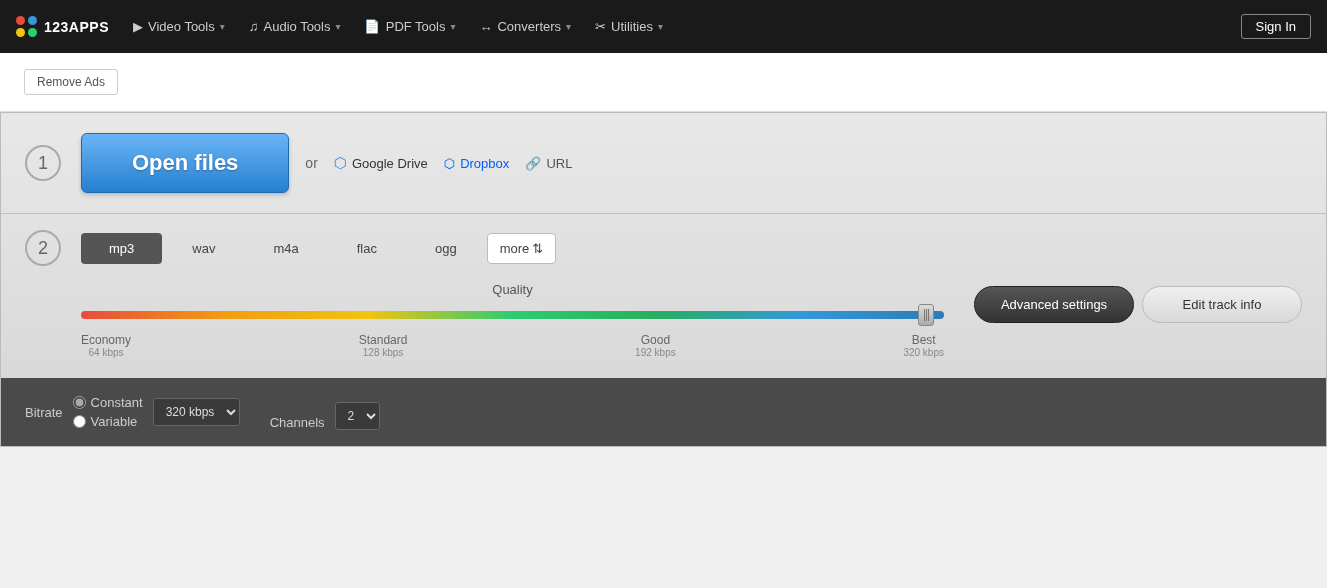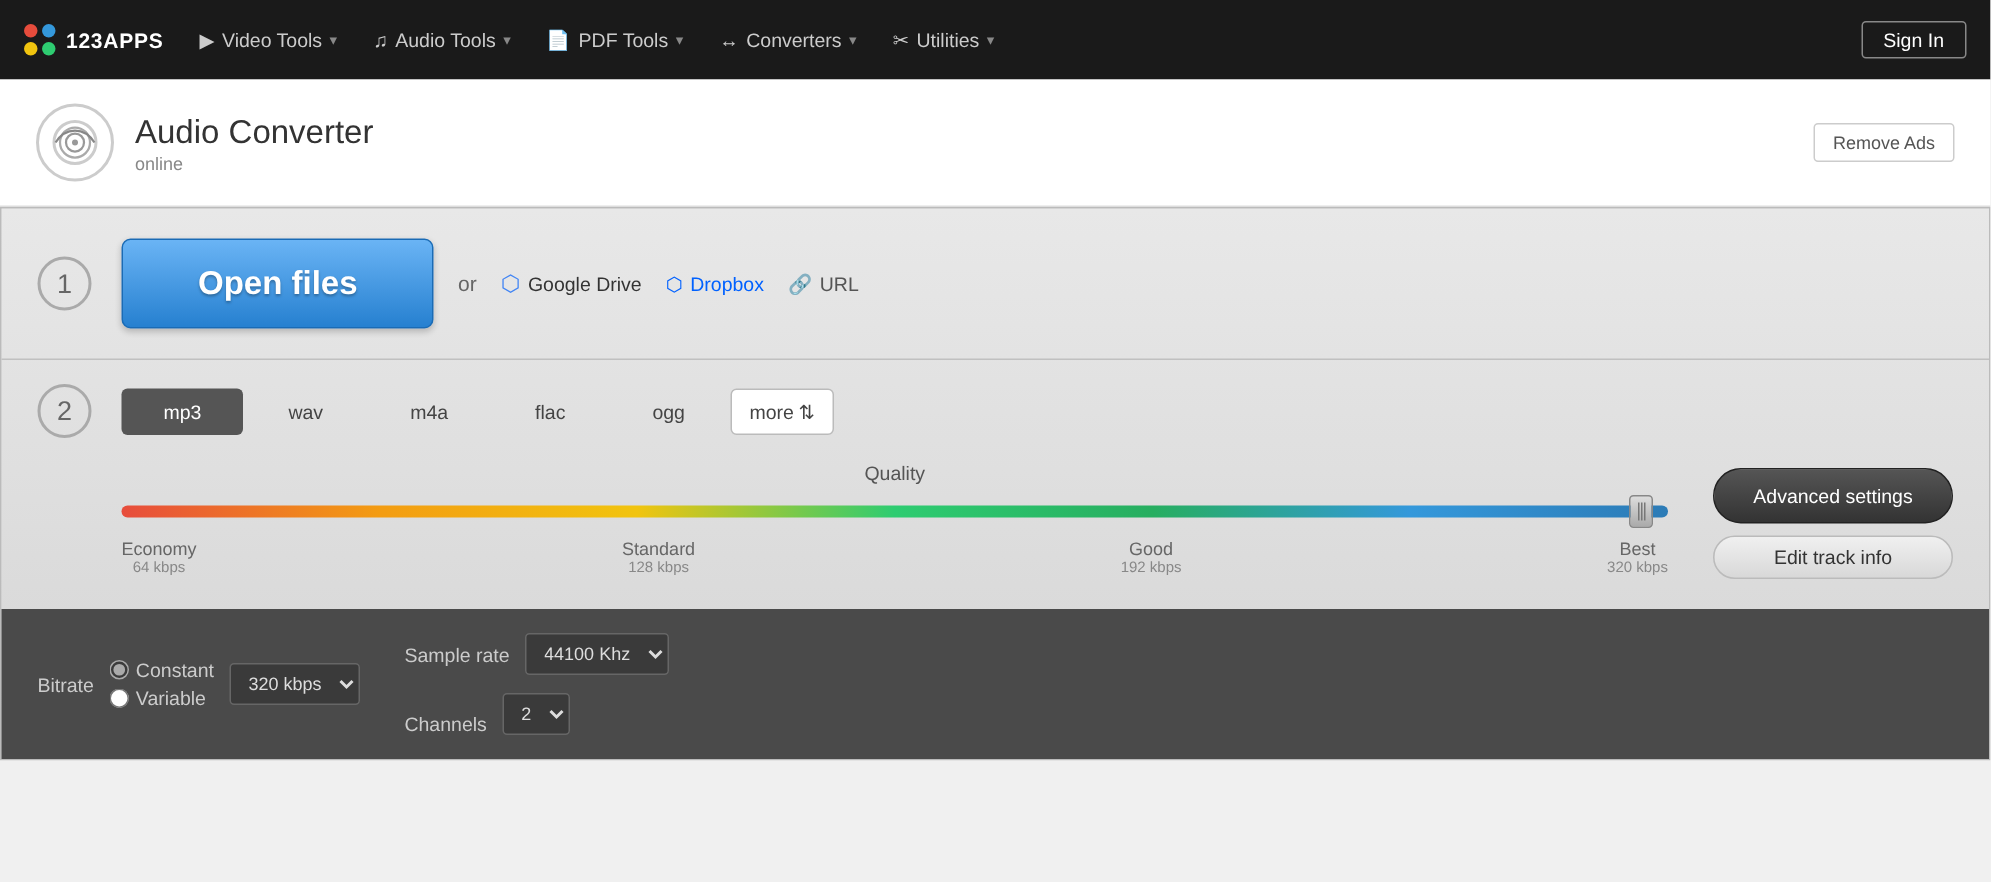--- a/index.html
+++ b/index.html
@@ -266,21 +266,21 @@
     .quality-marker {
       text-align: center;
       font-size: 11px;
       color: #666;
     }
     .quality-marker .label { font-size: 12px; }
     .quality-marker .kbps { color: #888; font-size: 10px; }
 
     .settings-buttons {
       display: flex;
-      flex-direction: column;
+      flex-direction: row;
       gap: 8px;
       margin-top: 4px;
     }
     .settings-btn-dark {
       background: linear-gradient(to bottom, #555, #333);
       border: 1px solid #222;
       color: white;
       padding: 10px 20px;
       border-radius: 20px;
       cursor: pointer;
@@ -402,36 +402,20 @@
     <span>✂</span>
     <span>Utilities</span>
     <span class="chevron">▾</span>
   </div>
 
   <div class="nav-spacer"></div>
   <button class="sign-in-btn">Sign In</button>
 </nav>
 
 <div class="header-area">
-  <div class="app-title-area">
-    <div class="app-icon">
-      <svg viewBox="0 0 32 32">
-        <circle cx="16" cy="16" r="14" fill="none" stroke="#ccc" stroke-width="2"></circle>
-        <circle cx="16" cy="16" r="10" fill="none" stroke="#aaa" stroke-width="1.5"></circle>
-        <circle cx="16" cy="16" r="6" fill="none" stroke="#999" stroke-width="1.5"></circle>
-        <circle cx="16" cy="16" r="2" fill="#999"></circle>
-        <path d="M3 16 Q8 8 16 8" fill="none" stroke="#888" stroke-width="1.5"></path>
-        <path d="M16 8 Q24 8 29 16" fill="none" stroke="#888" stroke-width="1.5"></path>
-      </svg>
-    </div>
-    <div class="app-title-text">
-      <h1>Audio Converter</h1>
-      <span>online</span>
-    </div>
-  </div>
   <button class="remove-ads-btn">Remove Ads</button>
 </div>
 
 <div class="main-content">
   <div class="converter-panel">
 
     <div class="step-row">
       <div class="step-number">1</div>
       <div class="step-content">
         <button class="open-files-btn">Open files</button>
@@ -522,28 +506,20 @@
         <select class="adv-select">
           <option>320 kbps</option>
           <option>256 kbps</option>
           <option>192 kbps</option>
           <option>128 kbps</option>
           <option>64 kbps</option>
         </select>
       </div>
 
       <div class="adv-sub-group">
-        <div style="display:flex; align-items:center; gap:10px;">
-          <span class="adv-label">Sample rate</span>
-          <select class="adv-select">
-            <option>44100 Khz</option>
-            <option>22050 Khz</option>
-            <option>11025 Khz</option>
-          </select>
-        </div>
         <div style="display:flex; align-items:flex-end; gap:10px; margin-top:8px;">
           <span class="adv-label">Channels</span>
           <select class="adv-select">
             <option>1</option>
             <option selected="">2</option>
           </select>
         </div>
       </div>
 
     </div>

